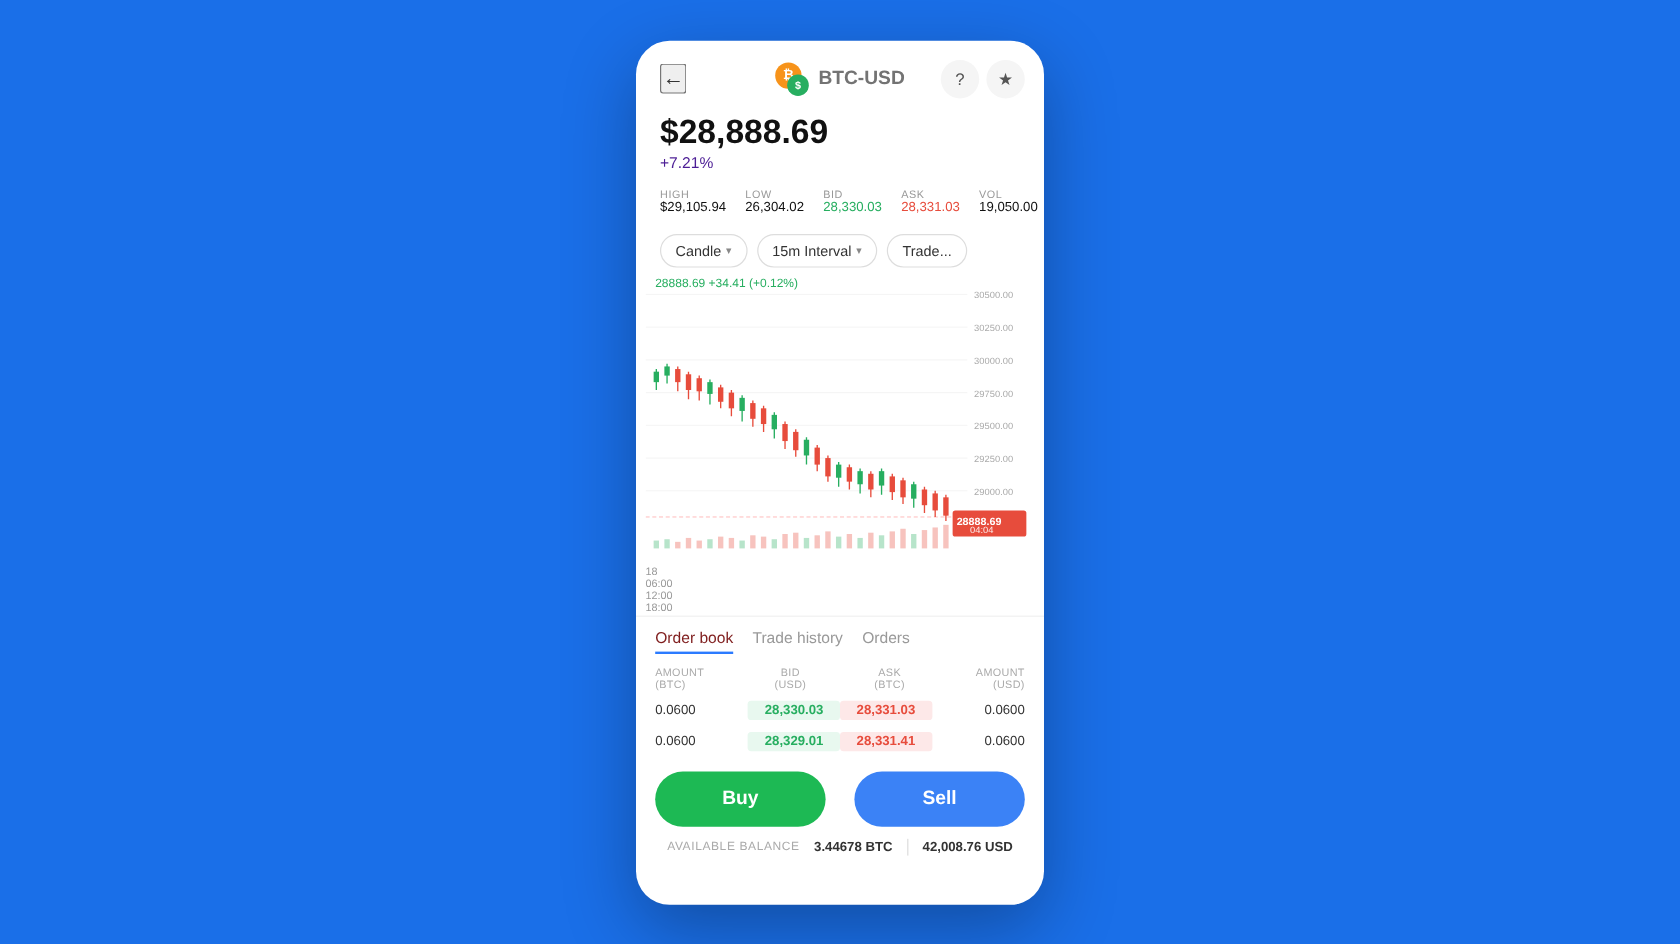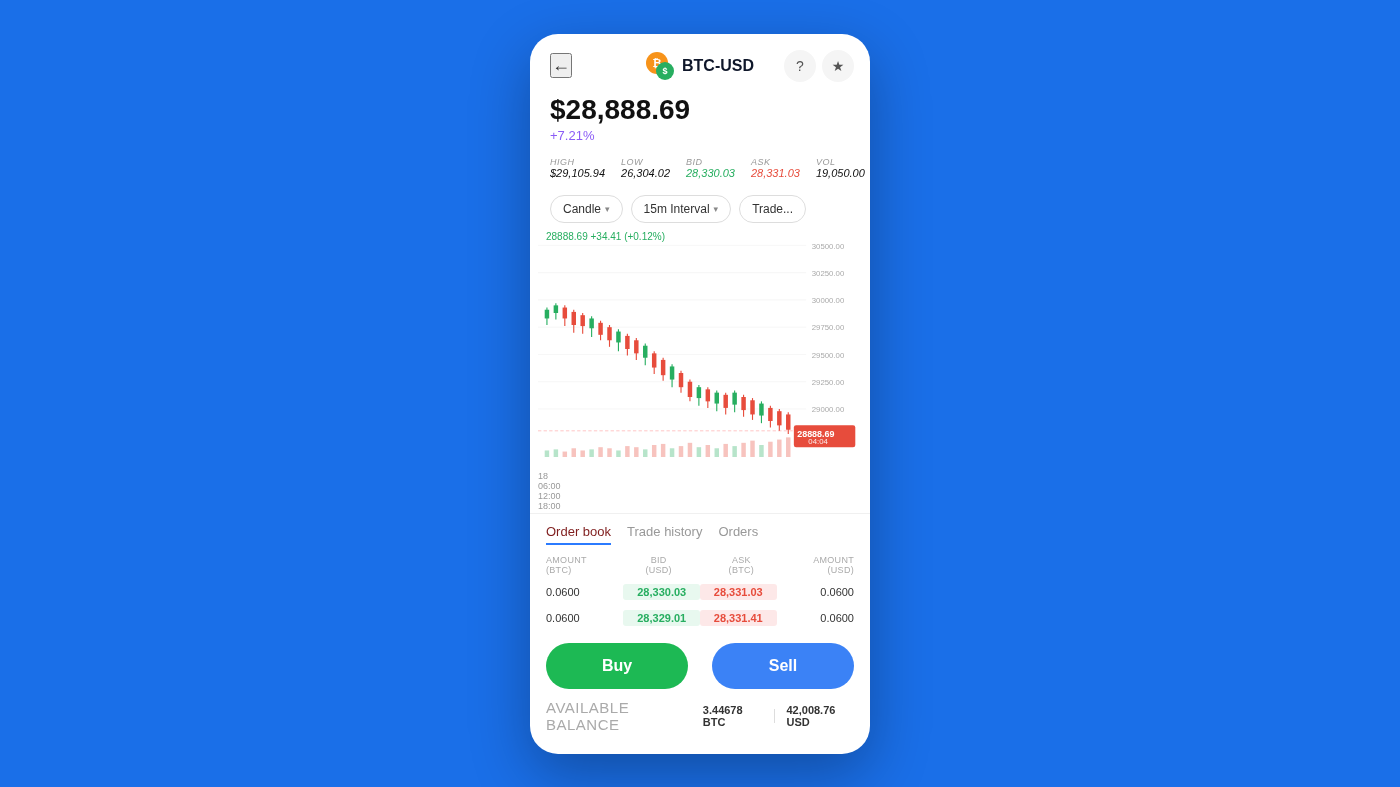--- a/index.html
+++ b/index.html
@@ -71,21 +71,21 @@
       display: flex;
       align-items: center;
       justify-content: center;
       color: white;
       font-size: 9px;
       font-weight: bold;
     }
     .pair-name {
       font-size: 16px;
       font-weight: 600;
-      color: #0f172a;
+      color: #737373;
     }
     .header-actions {
       position: absolute;
       right: 16px;
       display: flex;
       gap: 6px;
     }
     .icon-btn {
       width: 32px;
       height: 32px;
@@ -102,32 +102,31 @@
     .price-section {
       padding: 4px 20px 8px;
     }
     .price-main {
       font-size: 28px;
       font-weight: 700;
       color: #111;
     }
     .price-change {
       font-size: 13px;
-      color: #8b5cf6;
+      color: #4c1d95;
       margin-top: 2px;
     }
     .stats-row {
       display: flex;
       gap: 16px;
       padding: 6px 20px 10px;
     }
     .stat-item {
       display: flex;
       flex-direction: column;
-      font-style: italic;
     }
     .stat-label {
       font-size: 9px;
       color: #999;
       text-transform: uppercase;
       letter-spacing: 0.5px;
     }
     .stat-value {
       font-size: 11px;
       color: #111;
@@ -286,21 +285,21 @@
       cursor: pointer;
     }
     .balance-row {
       display: flex;
       align-items: center;
       justify-content: center;
       gap: 12px;
       padding: 4px 16px 14px;
     }
     .balance-label {
-      font-size: 15px;
+      font-size: 10px;
       color: #aaa;
       text-transform: uppercase;
       letter-spacing: 0.5px;
     }
     .balance-value {
       font-size: 11px;
       color: #333;
       font-weight: 600;
     }
     .balance-divider {

